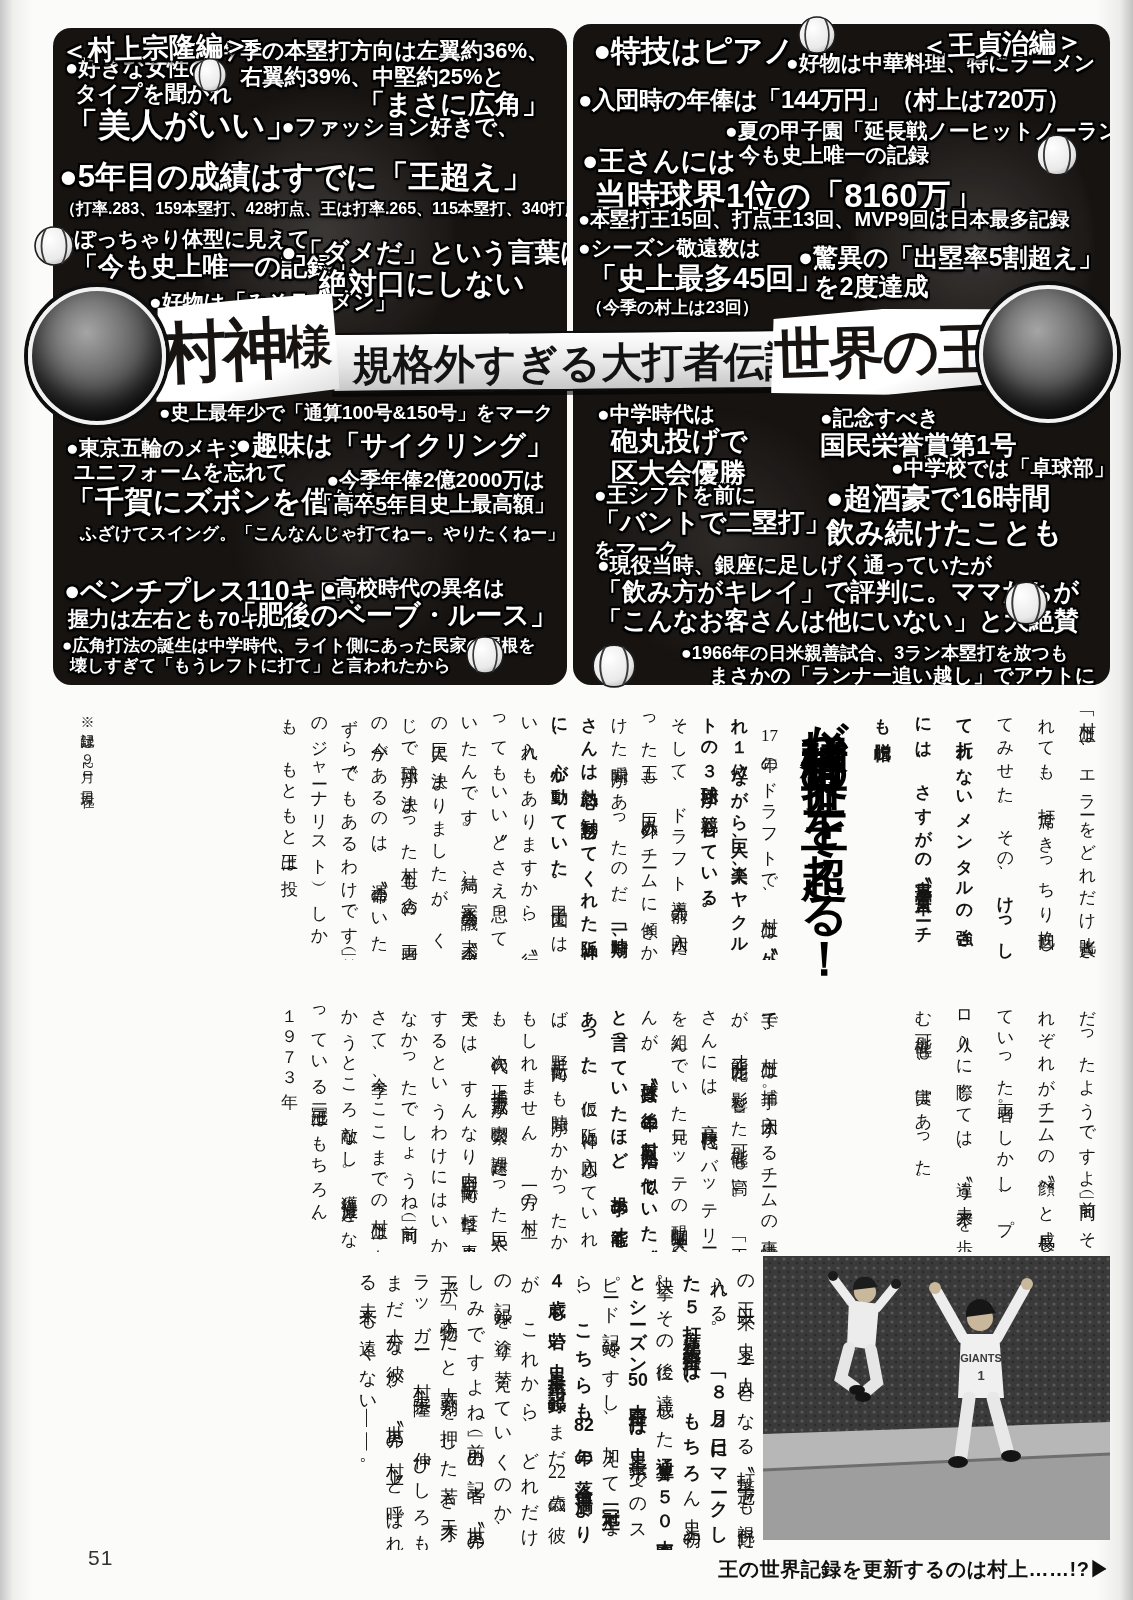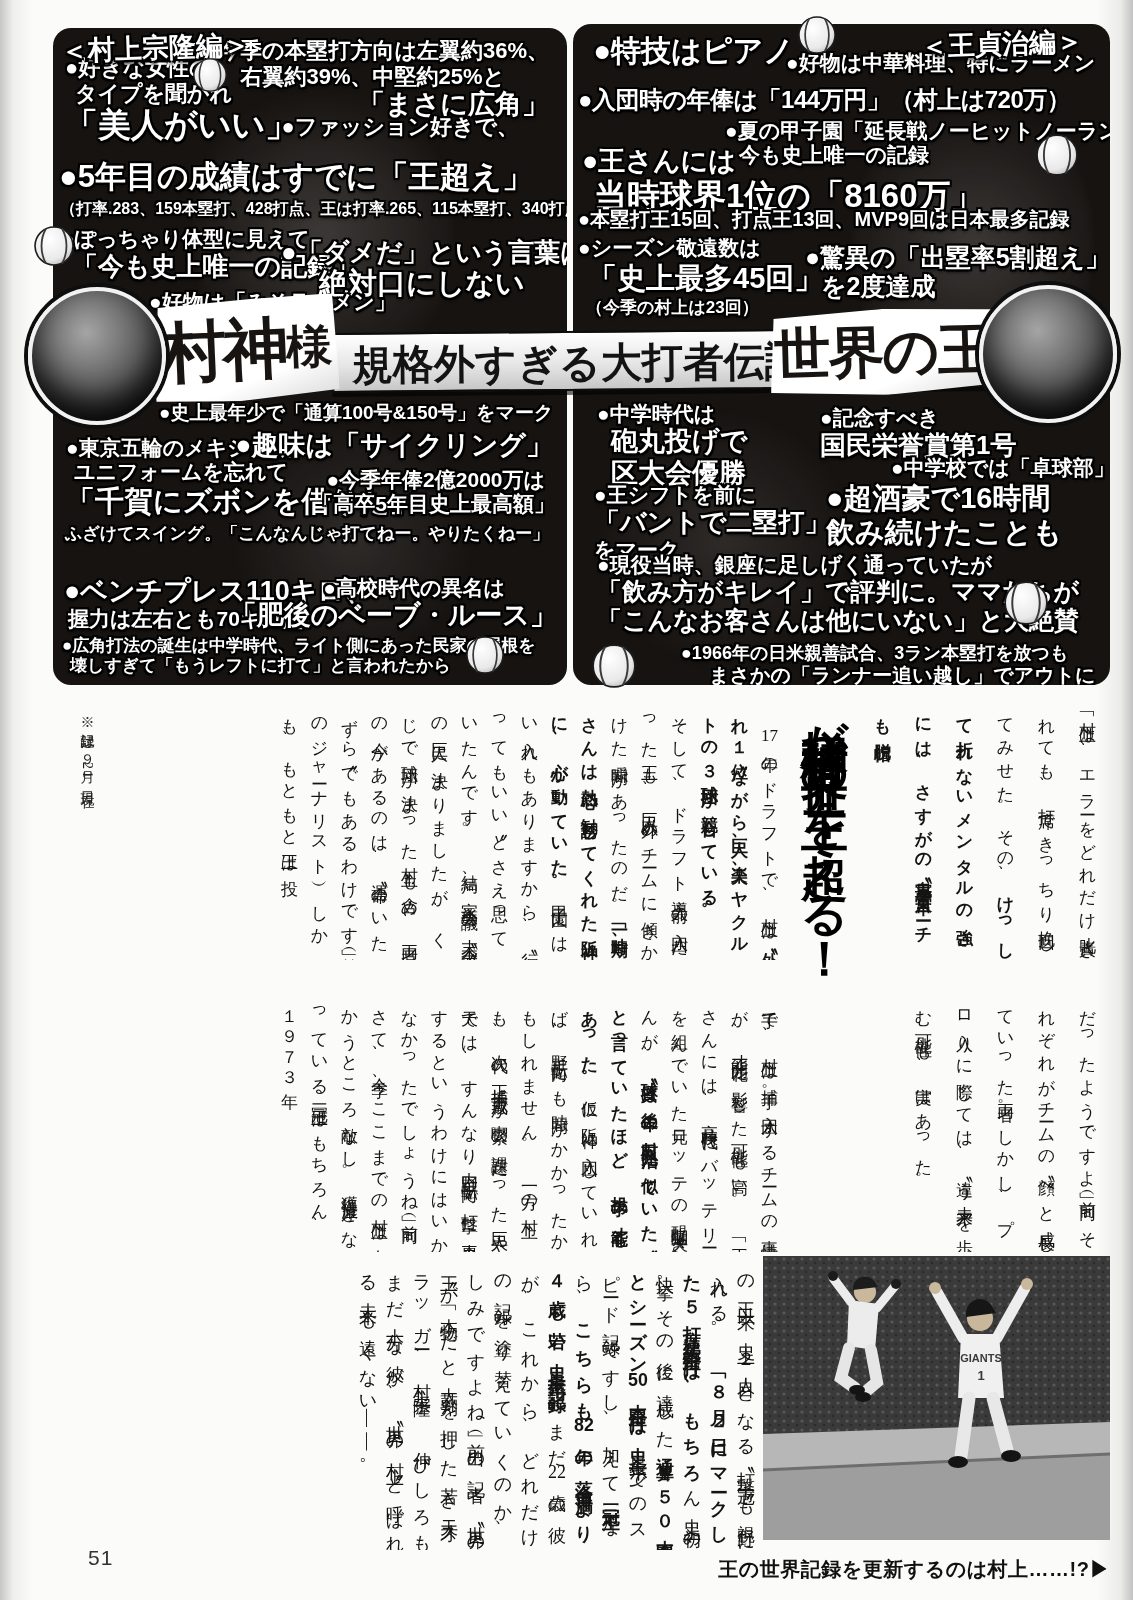--- a/index.html
+++ b/index.html
@@ -131,21 +131,21 @@
       <span class="pl t29">「千賀にズボンを借りた」</span>
     </div>
     <div class="item" style="right:14px;top:402px">
       <span class="pl t27">●趣味は「サイクリング」</span>
     </div>
     <div class="item" style="right:12px;top:440px;text-align:right">
       <span class="pl t21" style="margin-right:10px">●今季年俸2億2000万は</span>
       <span class="pl t21">「高卒5年目史上最高額」</span>
     </div>
     <div class="item" style="left:9px;top:496px">
-      <span class="pl t17" style="margin-left:3px">ふざけてスイング。「こんなんじゃ打てねー。やりたくねー」</span>
+      <span class="pl t17" style="margin-left:18px">ふざけてスイング。「こんなんじゃ打てねー。やりたくねー」</span>
     </div>
     <div class="item" style="left:11px;top:548px">
       <span class="pl t27">●ベンチプレス110キロ、</span>
       <span class="pl t21" style="margin-left:4px">握力は左右とも70キロ超</span>
     </div>
     <div class="item" style="right:10px;top:548px;text-align:right">
       <span class="pl t21" style="margin-right:52px">●高校時代の異名は</span>
       <span class="pl t27">「肥後のベーブ・ルース」</span>
     </div>
     <div class="item" style="left:9px;top:608px">
@@ -178,21 +178,21 @@
       <span class="pl t33" style="margin-left:12px">当時球界1位の「8160万」</span>
     </div>
     <div class="item" style="left:5px;top:184px">
       <span class="pl t20">●本塁打王15回、打点王13回、MVP9回は日本最多記録</span>
     </div>
     <div class="item" style="left:5px;top:212px">
       <span class="pl t21">●シーズン敬遠数は</span>
       <span class="pl t29" style="margin-left:10px;margin-top:2px">「史上最多45回」</span>
       <span class="pl t17" style="margin-left:8px;margin-top:2px">（今季の村上は23回）</span>
     </div>
-    <div class="item" style="left:232px;top:219px">
+    <div class="item" style="left:225px;top:219px">
       <span class="pl t25">●驚異の「出塁率5割超え」</span>
       <span class="pl t25" style="margin-left:16px">を2度達成</span>
     </div>
     <div class="item" style="left:24px;top:378px">
       <span class="pl t21">●中学時代は</span>
       <span class="pl t27" style="margin-left:14px">砲丸投げで</span>
       <span class="pl t27" style="margin-left:14px">区大会優勝</span>
     </div>
     <div class="item" style="left:247px;top:382px">
       <span class="pl t21">●記念すべき</span>

